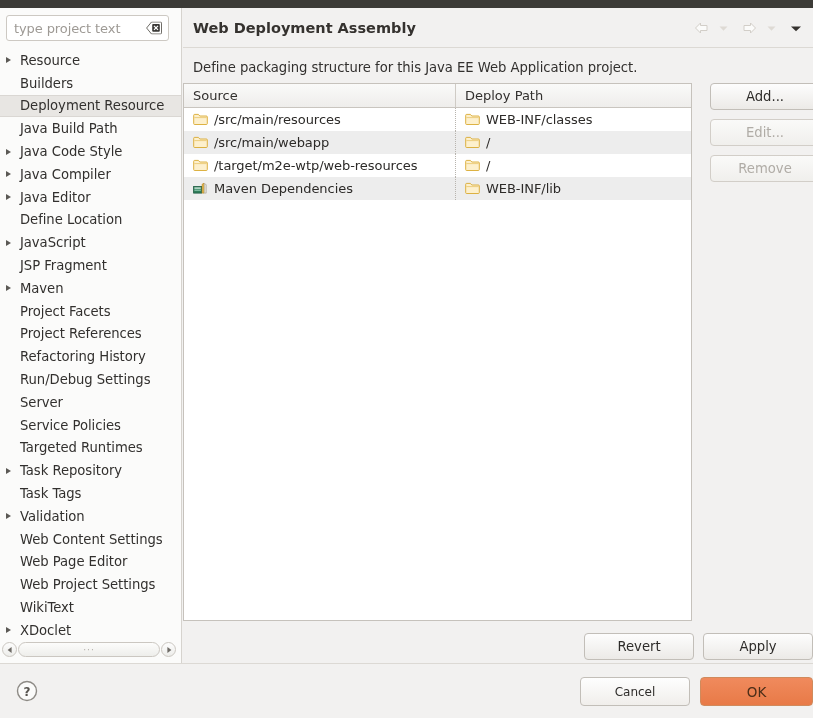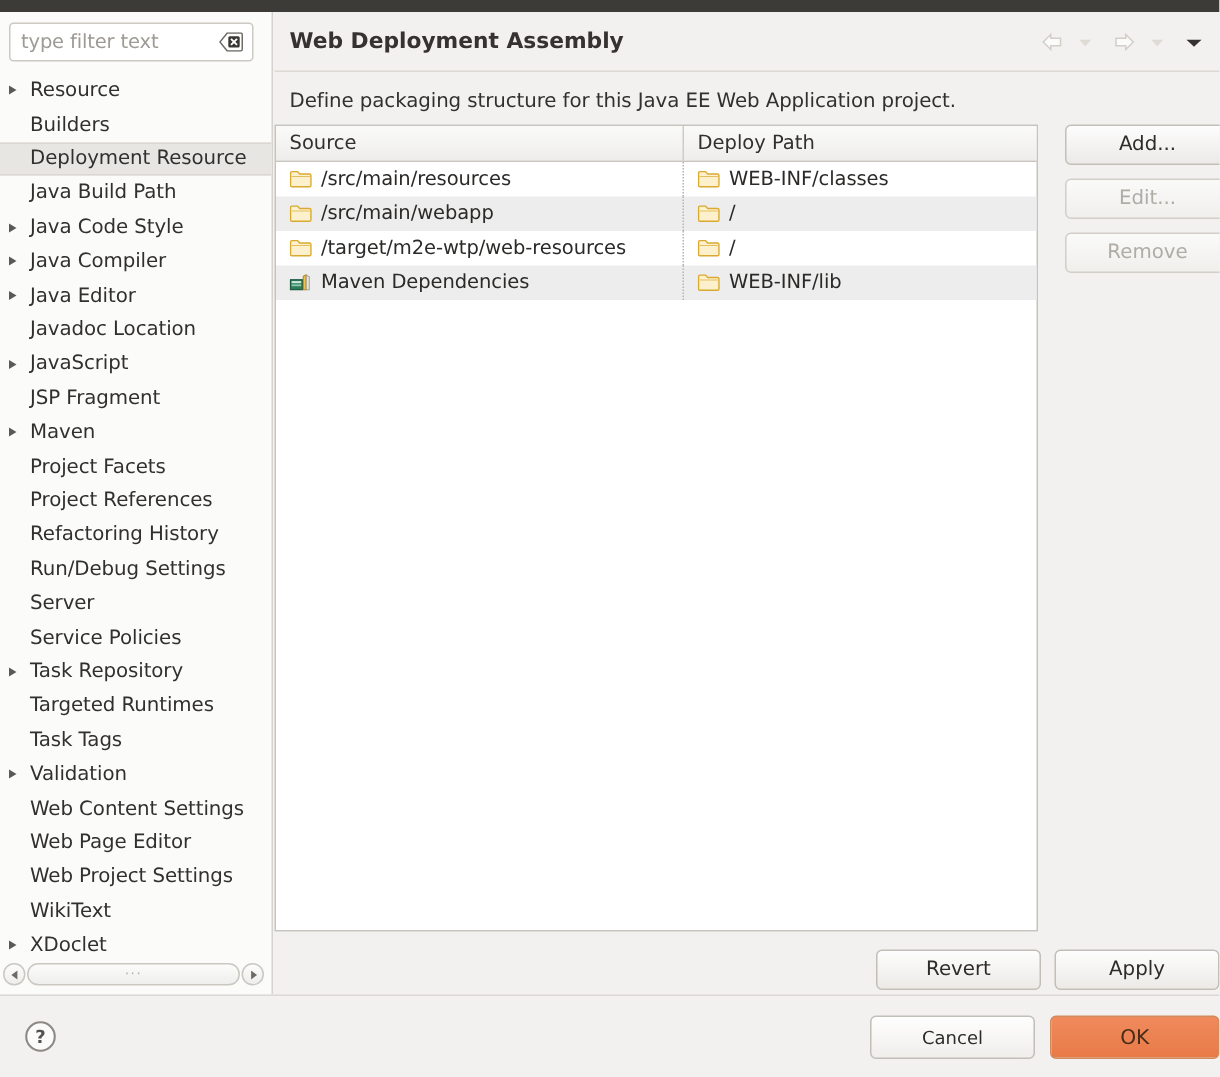--- a/index.html
+++ b/index.html
@@ -344,21 +344,21 @@
 <body>
 
 <div id="app">
 
   <div class="titlebar"></div>
 
   <div class="sidebar">
 
     <div class="filter-wrap">
       <div class="filter-box">
-        <span class="filter-placeholder">type filter text</span>
+        <span class="filter-placeholder">type project text</span>
         <span class="clear-icon">
           <svg width="16" height="13" viewBox="0 0 16 13">
             <path d="M5.5 0.5 L14.5 0.5 Q15.5 0.5 15.5 1.6 L15.5 11.4 Q15.5 12.5 14.5 12.5 L5.5 12.5 L0.6 6.5 Z" fill="#ffffff" stroke="#6f6c67" stroke-width="1"></path>
             <rect x="6.2" y="2.6" width="7.6" height="7.6" rx="1" fill="#3a3836"></rect>
             <path d="M8 4.4 L12 8.4 M12 4.4 L8 8.4" stroke="#ffffff" stroke-width="1.3"></path>
           </svg>
         </span>
       </div>
     </div>
 
@@ -382,21 +382,21 @@
         </div>
         <div class="tree-item">
           <span class="twisty"></span>
           <span class="tree-label">Java Compiler</span>
         </div>
         <div class="tree-item">
           <span class="twisty"></span>
           <span class="tree-label">Java Editor</span>
         </div>
         <div class="tree-item">
-          <span class="tree-label">Javadoc Location</span>
+          <span class="tree-label">Define Location</span>
         </div>
         <div class="tree-item">
           <span class="twisty"></span>
           <span class="tree-label">JavaScript</span>
         </div>
         <div class="tree-item">
           <span class="tree-label">JSP Fragment</span>
         </div>
         <div class="tree-item">
           <span class="twisty"></span>
@@ -414,25 +414,25 @@
         <div class="tree-item">
           <span class="tree-label">Run/Debug Settings</span>
         </div>
         <div class="tree-item">
           <span class="tree-label">Server</span>
         </div>
         <div class="tree-item">
           <span class="tree-label">Service Policies</span>
         </div>
         <div class="tree-item">
+          <span class="tree-label">Targeted Runtimes</span>
+        </div>
+        <div class="tree-item">
           <span class="twisty"></span>
           <span class="tree-label">Task Repository</span>
-        </div>
-        <div class="tree-item">
-          <span class="tree-label">Targeted Runtimes</span>
         </div>
         <div class="tree-item">
           <span class="tree-label">Task Tags</span>
         </div>
         <div class="tree-item">
           <span class="twisty"></span>
           <span class="tree-label">Validation</span>
         </div>
         <div class="tree-item">
           <span class="tree-label">Web Content Settings</span>

